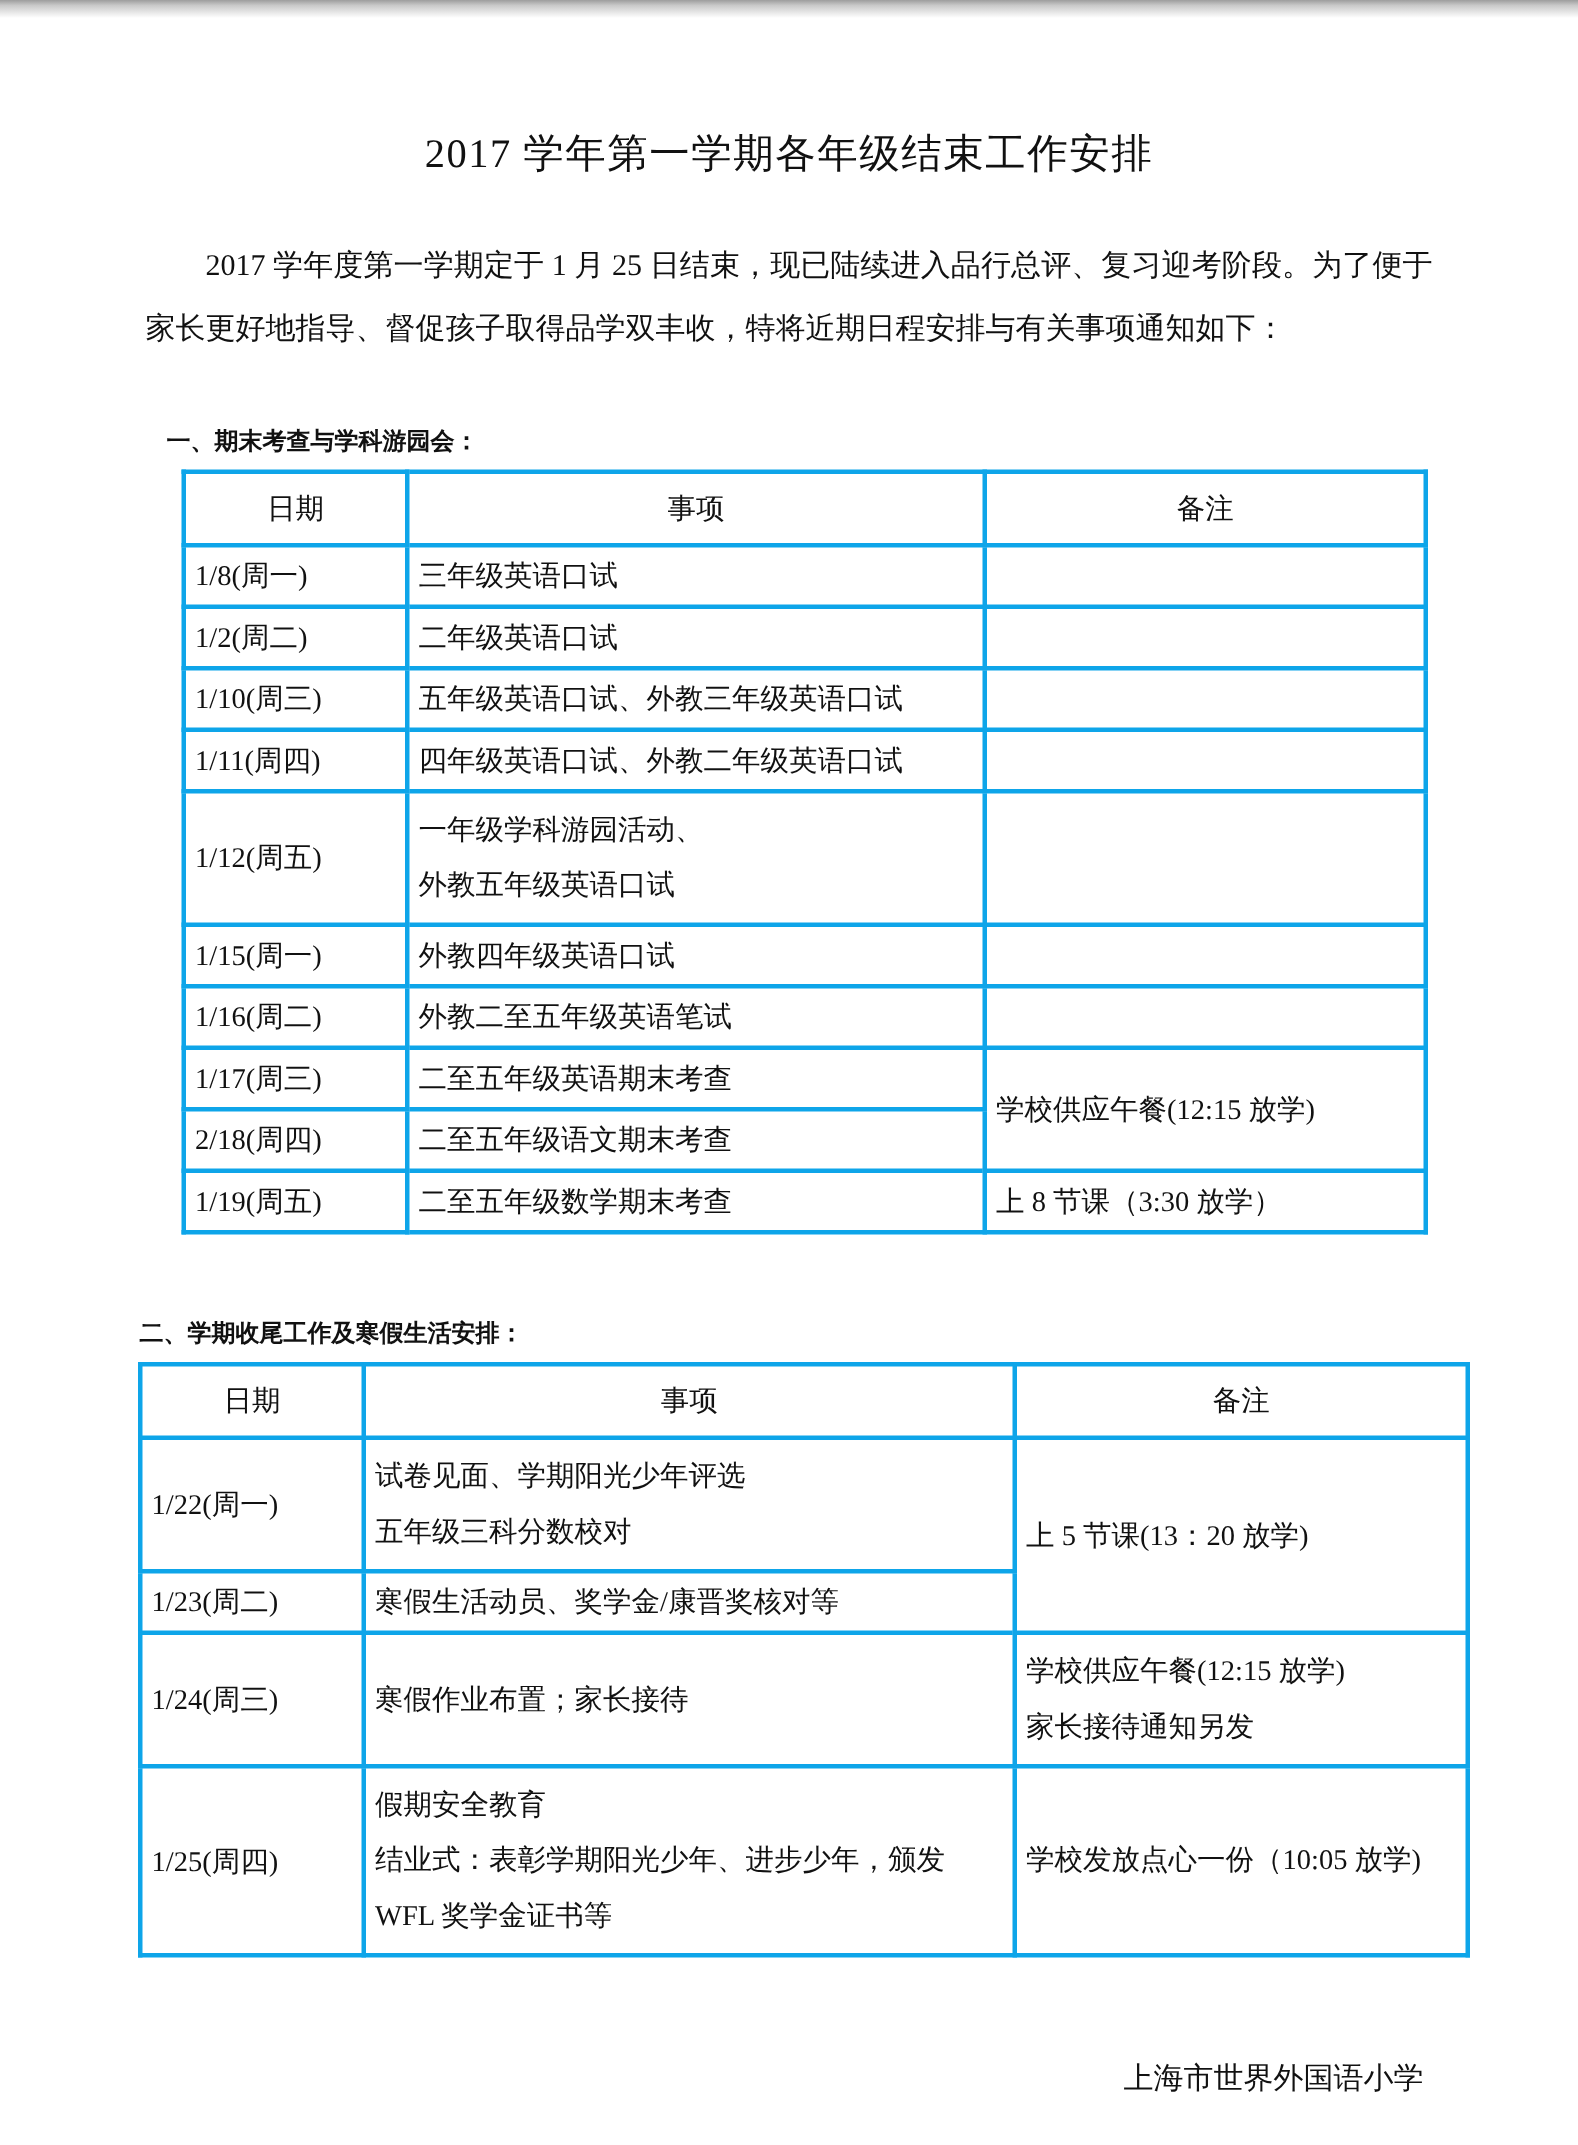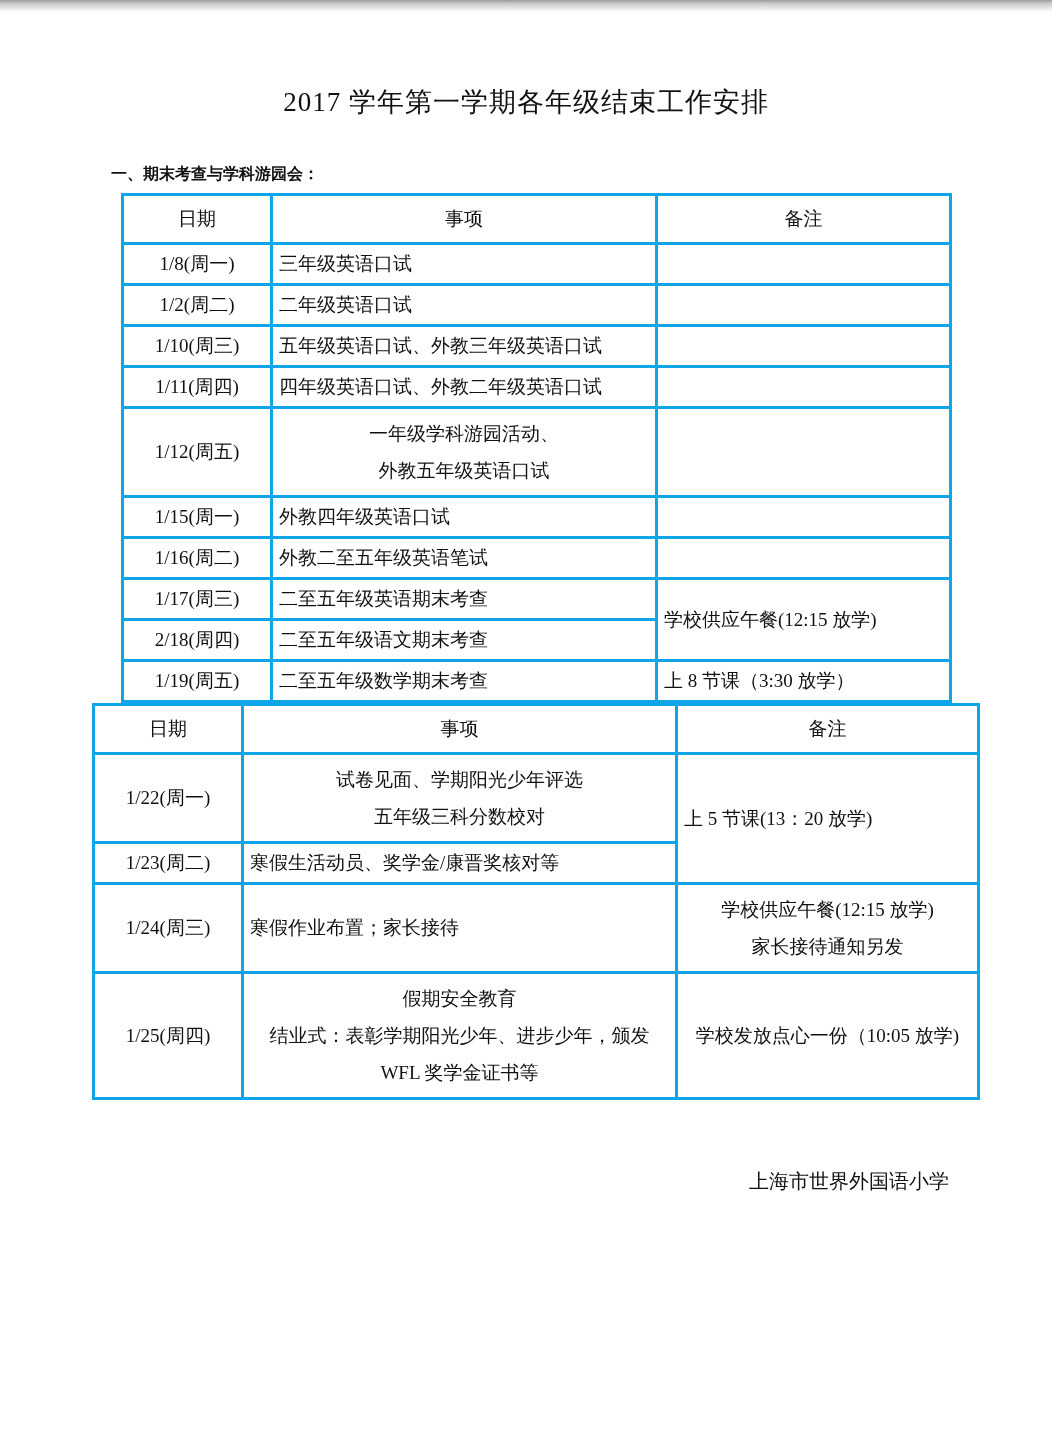--- a/index.html
+++ b/index.html
@@ -57,24 +57,24 @@
   table.t1 col.c-date { width:149px; }
   table.t1 col.c-event { width:385px; }
   table.t1 col.c-note { width:294px; }
 
   table.t2 { width:885px; margin-left:-5px; }
   table.t2 col.c-date { width:149px; }
   table.t2 col.c-event { width:434px; }
   table.t2 col.c-note { width:302px; }
 
   table.sched th { text-align:center; height:34px; }
-  td.date-cell { padding-left:10px;text-align:center; }
+  td.date-cell { padding-left:10px; }
   td.event-cell { padding-left:16px; }
   td.note-cell { padding-left:10px; }
-  .cell-line { line-height:37px;text-align:center; }
+  .cell-line { line-height:37px; }
 
   table.t1 tr.rh { height:38px; }
   table.t1 tr.rh-tall { height:75px; }
   table.t1 tr.rh-last { height:30px; }
 
   table.t2 tr.rh1 { height:76px; }
   table.t2 tr.rh2 { height:36px; }
   table.t2 tr.rh3 { height:70px; }
   table.t2 tr.rh4 { height:103px; }
 
@@ -99,20 +99,21 @@
 </style>
 </head>
 <body>
 
 <div class="top-shade"></div>
 
 <div class="page">
 
   <h1 class="doc-title">2017 学年第一学期各年级结束工作安排</h1>
 
+  <p class="intro">2017 学年度第一学期定于 1 月 25 日结束，现已陆续进入品行总评、复习迎考阶段。为了便于家长更好地指导、督促孩子取得品学双丰收，特将近期日程安排与有关事项通知如下：</p>
 
   <div class="section-heading">一、期末考查与学科游园会：</div>
 
   <table class="sched t1">
     <colgroup>
         <col class="c-date">
         <col class="c-event">
         <col class="c-note">
       </colgroup>
     <tbody>
@@ -169,20 +170,21 @@
       <td class="event-cell">二至五年级语文期末考查</td>
     </tr>
     <tr class="rh-last">
       <td class="date-cell">1/19(周五)</td>
       <td class="event-cell">二至五年级数学期末考查</td>
       <td class="note-cell">上 8 节课（3:30 放学）</td>
     </tr>
   </tbody>
     </table>
 
+  <div class="section-heading second">二、学期收尾工作及寒假生活安排：</div>
 
   <table class="sched t2">
     <colgroup>
         <col class="c-date">
         <col class="c-event">
         <col class="c-note">
       </colgroup>
     <tbody>
         <tr>
       <th>日期</th>

